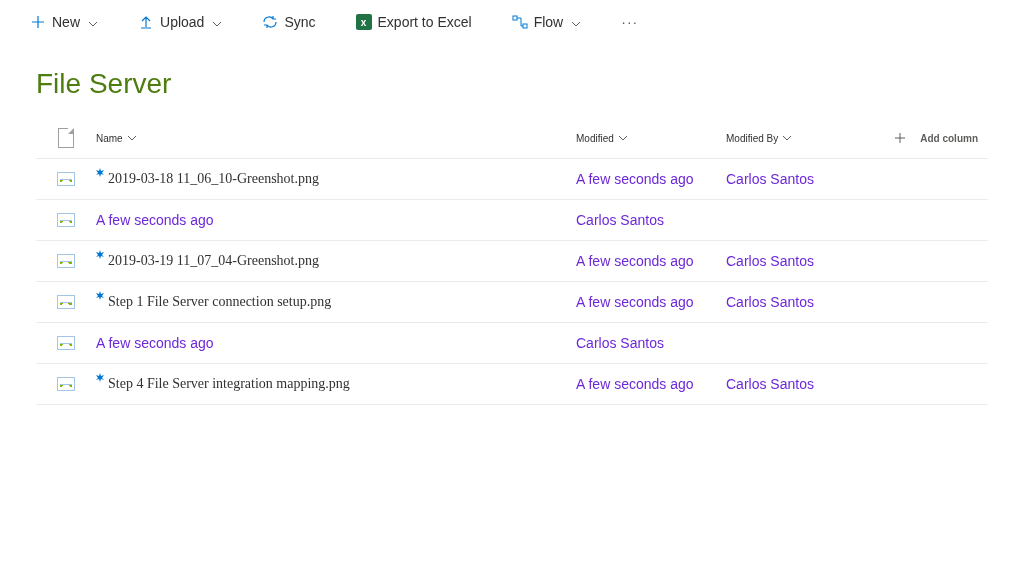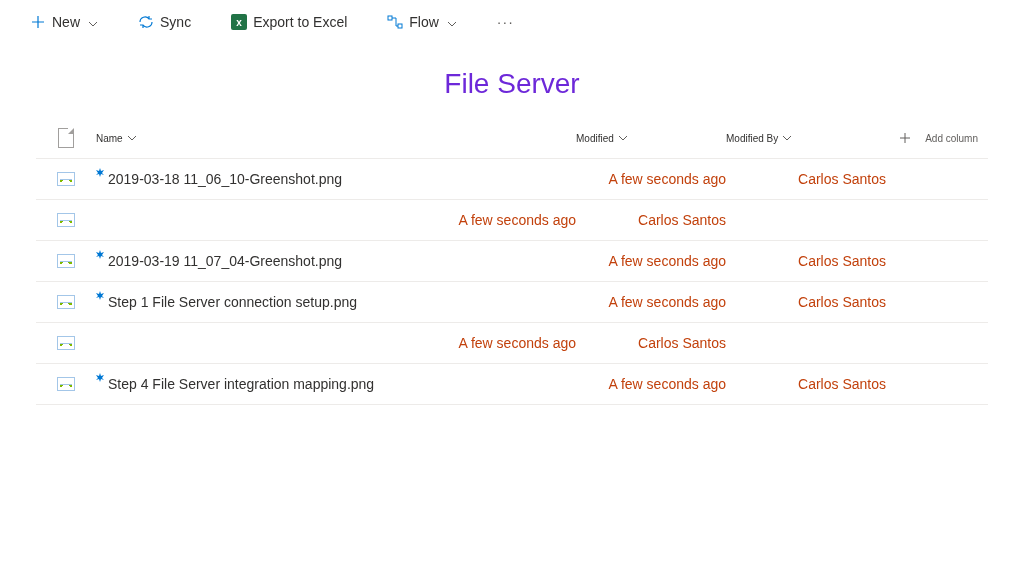--- a/index.html
+++ b/index.html
@@ -33,23 +33,22 @@
 .toolbar-icon { width: 16px; height: 16px; display: inline-flex; align-items: center; justify-content: center; color: #0078d4; }
 .chevron { margin-left: 2px; color: #605e5c; }
 .excel-icon {
   width: 16px; height: 16px; background: #217346; color: #fff;
   font-size: 10px; font-weight: bold; display: inline-flex;
   align-items: center; justify-content: center; border-radius: 2px;
 }
 .page-title {
   font-size: 28px;
   font-weight: 300;
-  color: #6d28d9;
+  color: #4d7c0f;
   padding: 24px 36px 18px 36px;
-  text-align: center;
 }
 .table-wrap { padding: 0 36px; }
 .list-header {
   display: grid;
   grid-template-columns: 60px 480px 150px 160px auto;
   align-items: center;
   padding: 10px 0;
   border-bottom: 1px solid #edebe9;
   font-size: 10px;
   color: #323130;
@@ -61,20 +60,21 @@
   cursor: pointer;
 }
 .add-column {
   display: inline-flex;
   align-items: center;
   gap: 14px;
   color: #605e5c;
   cursor: pointer;
   justify-self: end;
   padding-right: 10px;
+  font-weight: bold;
 }
 .list-body .row {
   display: grid;
   grid-template-columns: 60px 480px 150px 160px auto;
   align-items: center;
   padding: 12px 0;
   border-bottom: 1px solid #edebe9;
   font-size: 14px;
   color: #323130;
 }
@@ -90,51 +90,64 @@
   background-size: 50% 100%, 50% 100%;
   background-position: left, right;
   background-repeat: no-repeat;
   border-top: 1px solid #a3c6e8;
 }
 .new-badge {
   display: inline-block; width: 10px; height: 10px; position: relative;
   margin-right: 2px; vertical-align: top;
 }
 .new-badge svg { position: absolute; top: -4px; left: -2px; }
-.modified-cell, .modifiedby-cell { color: #c2410c; text-align: right; }
+.modified-cell, .modifiedby-cell { color: #6d28d9; }
 .doc-icon {
   width: 16px; height: 20px; border: 1px solid #a19f9d;
   position: relative; background: #fff; margin: 0 auto;
 }
 .doc-icon::before {
   content: ""; position: absolute; right: -1px; top: -1px;
   border-style: solid; border-width: 0 0 6px 6px;
   border-color: transparent transparent #a19f9d transparent;
   background: #fff;
 }
-.name-cell { display: flex; align-items: flex-start; }
+.name-cell { display: flex; align-items: flex-start; font-family: Liberation Serif, serif; }
 </style>
 </head>
 <body>
 
 <div class="toolbar">
   <button class="toolbar-btn">
     <span class="toolbar-icon">
       <svg width="14" height="14" viewBox="0 0 14 14">
           <path d="M7 1v12M1 7h12" stroke="#0078d4" stroke-width="1.2"></path>
         </svg>
     </span>
     <span>New</span>
     <span class="chevron">
       <svg width="10" height="6" viewBox="0 0 10 6">
           <path d="M1 1l4 4 4-4" fill="none" stroke="#605e5c" stroke-width="1"></path>
         </svg>
     </span>
   </button>
 
+  <button class="toolbar-btn">
+    <span class="toolbar-icon">
+      <svg width="14" height="14" viewBox="0 0 14 14">
+          <path d="M7 12V3M3 6l4-4 4 4M2 13h10" fill="none" stroke="#0078d4" stroke-width="1.2"></path>
+        </svg>
+    </span>
+    <span>Upload</span>
+    <span class="chevron">
+      <svg width="10" height="6" viewBox="0 0 10 6">
+          <path d="M1 1l4 4 4-4" fill="none" stroke="#605e5c" stroke-width="1"></path>
+        </svg>
+    </span>
+  </button>
 
   <button class="toolbar-btn">
     <span class="toolbar-icon">
       <svg width="16" height="14" viewBox="0 0 16 14">
           <path d="M2 7a5 5 0 0 1 9-3M14 7a5 5 0 0 1-9 3M11 1v3h3M5 13v-3H2" fill="none" stroke="#0078d4" stroke-width="1.2"></path>
         </svg>
     </span>
     <span>Sync</span>
   </button>
 

